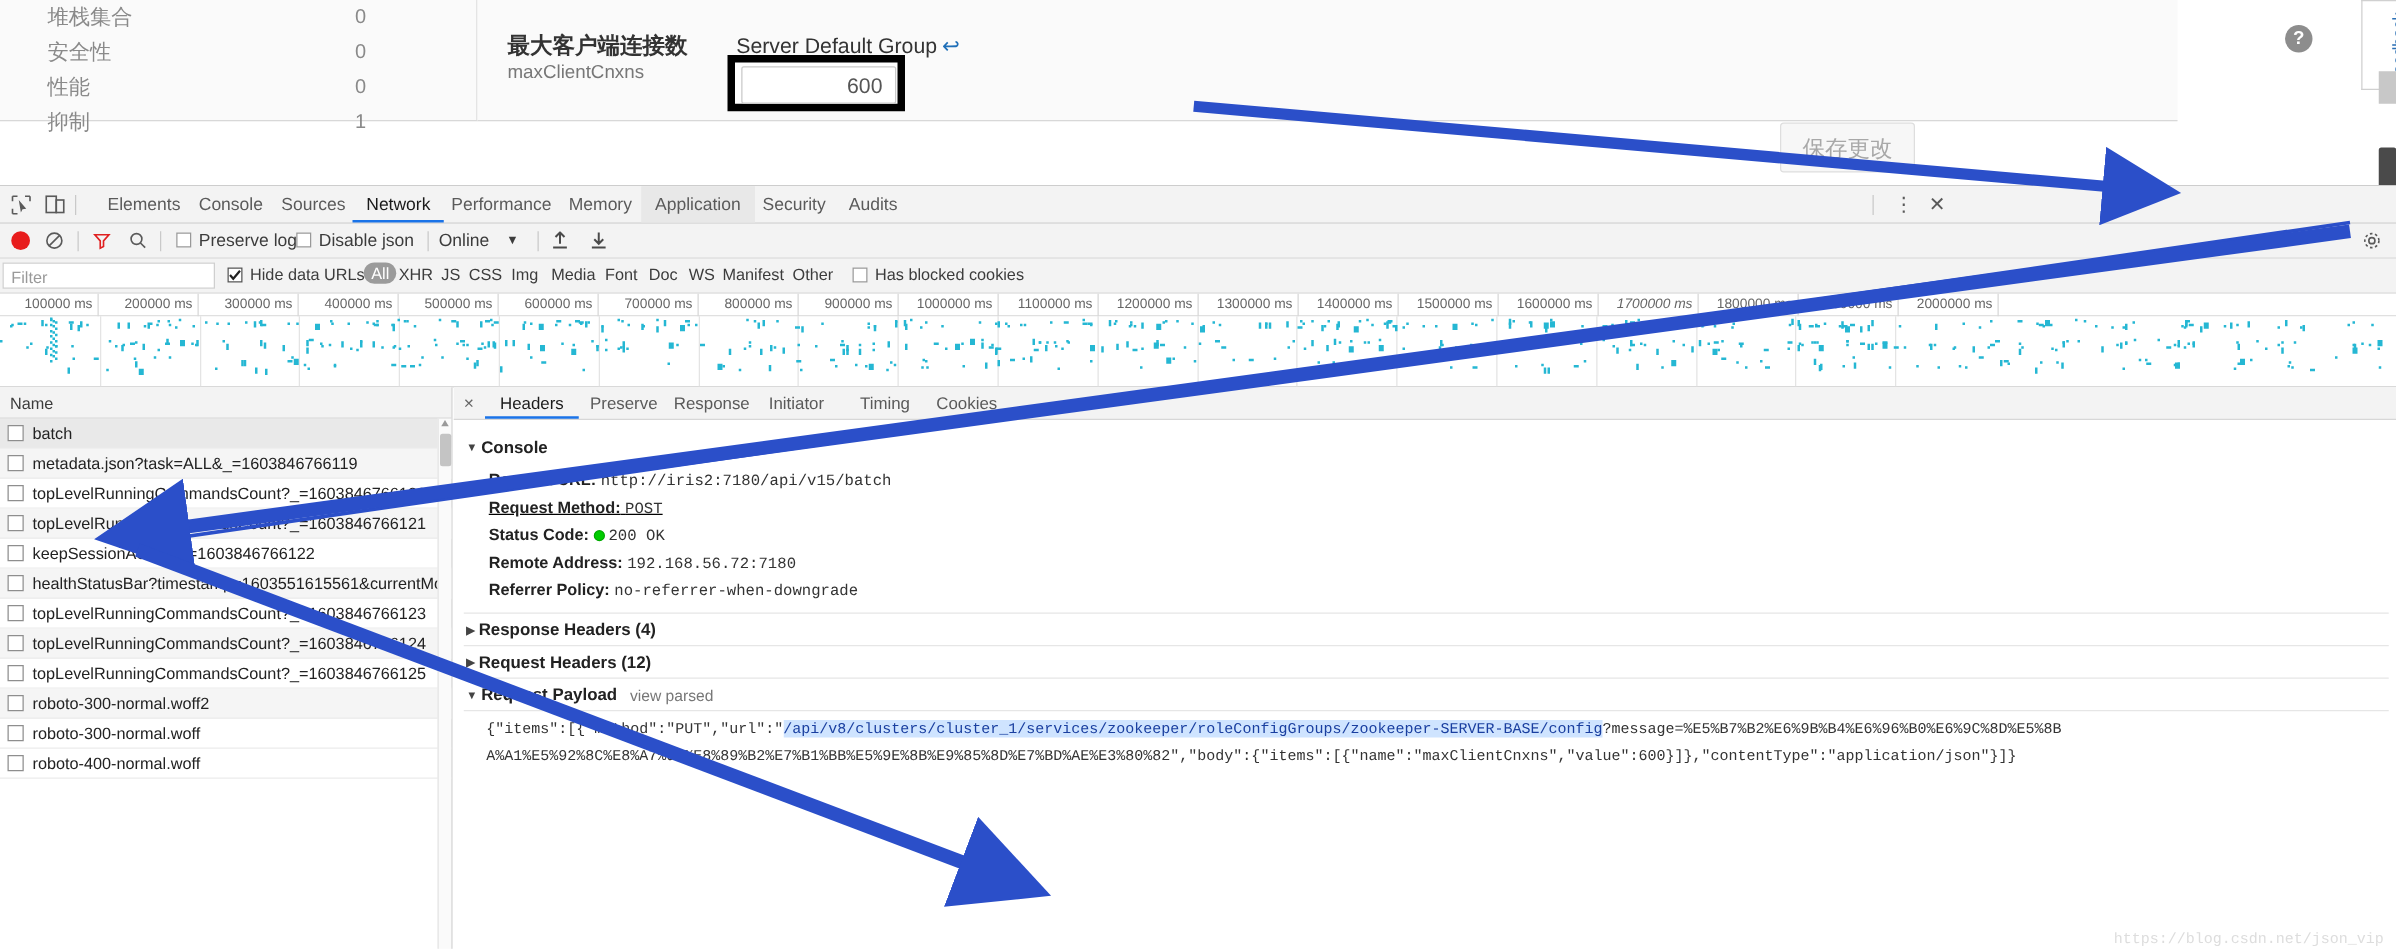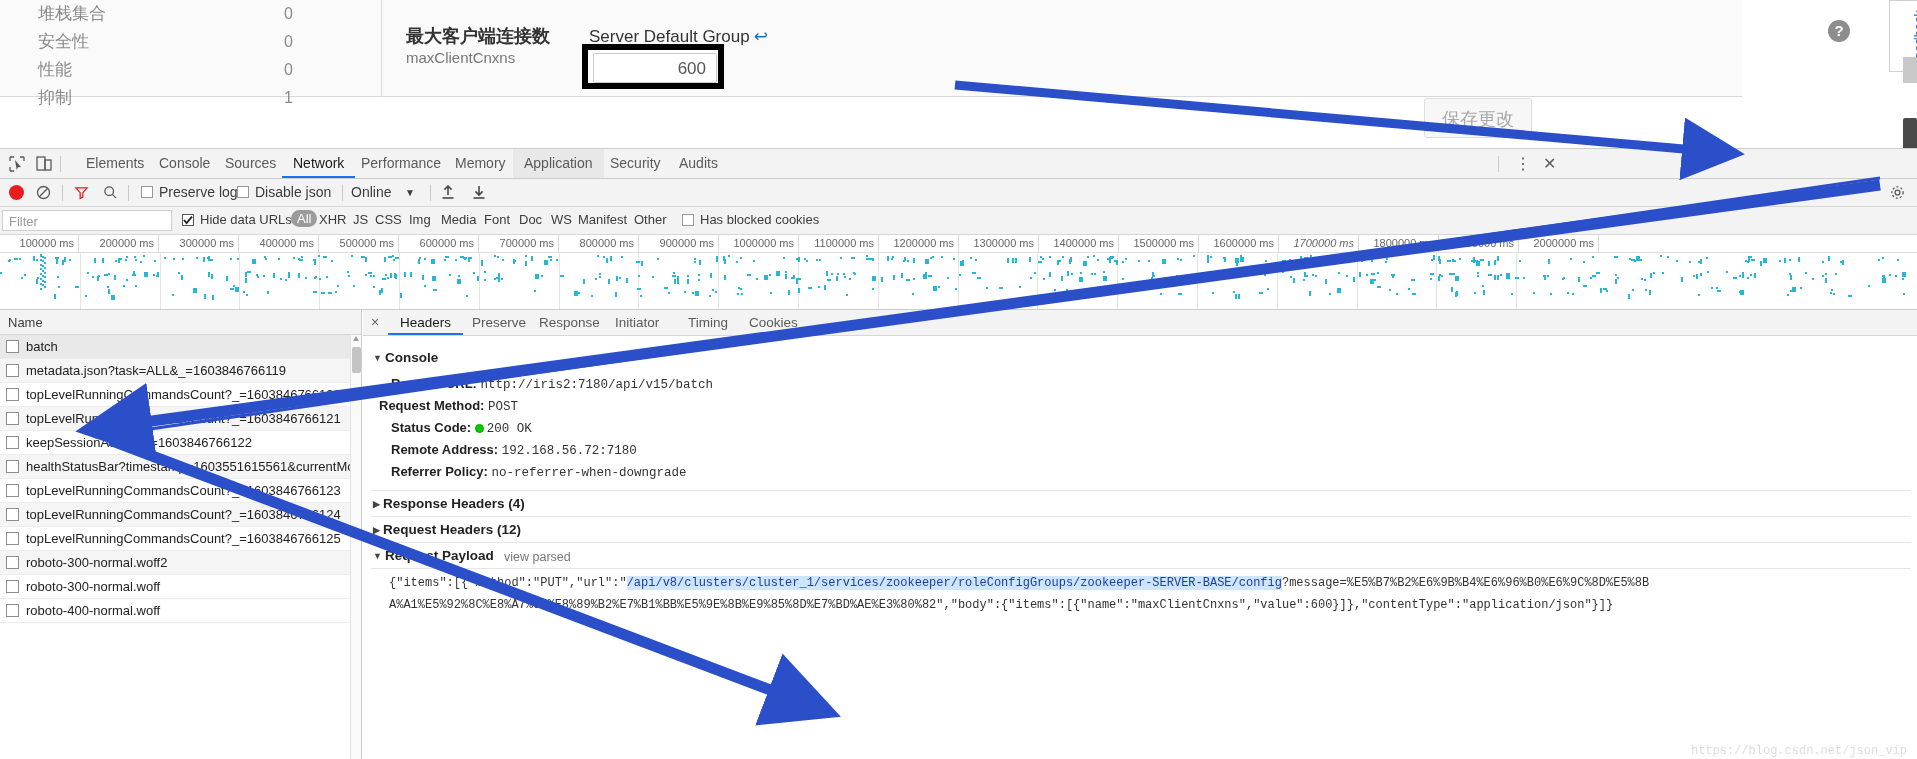--- a/index.html
+++ b/index.html
@@ -1052,21 +1052,21 @@
       </div>
 
       <div class="sec-head" style="left:10px; top:40px;">
         <span class="tri">▼</span><span>Console</span>
       </div>
 
       <div class="kv" style="left:28px; top:66px;">
         <b>Request URL:</b>
         <span class="v">http://iris2:7180/api/v15/batch</span>
       </div>
-      <div class="kv" style="left:16px; top:88px;">
+      <div class="kv" style="left:28px; top:88px;text-decoration:underline;">
         <b>Request Method:</b>
         <span class="v">POST</span>
       </div>
       <div class="kv" style="left:28px; top:110px;">
         <b>Status Code:</b>
         <span class="status-dot"></span><span class="v">200 OK</span>
       </div>
       <div class="kv" style="left:28px; top:132px;">
         <b>Remote Address:</b>
         <span class="v">192.168.56.72:7180</span>

